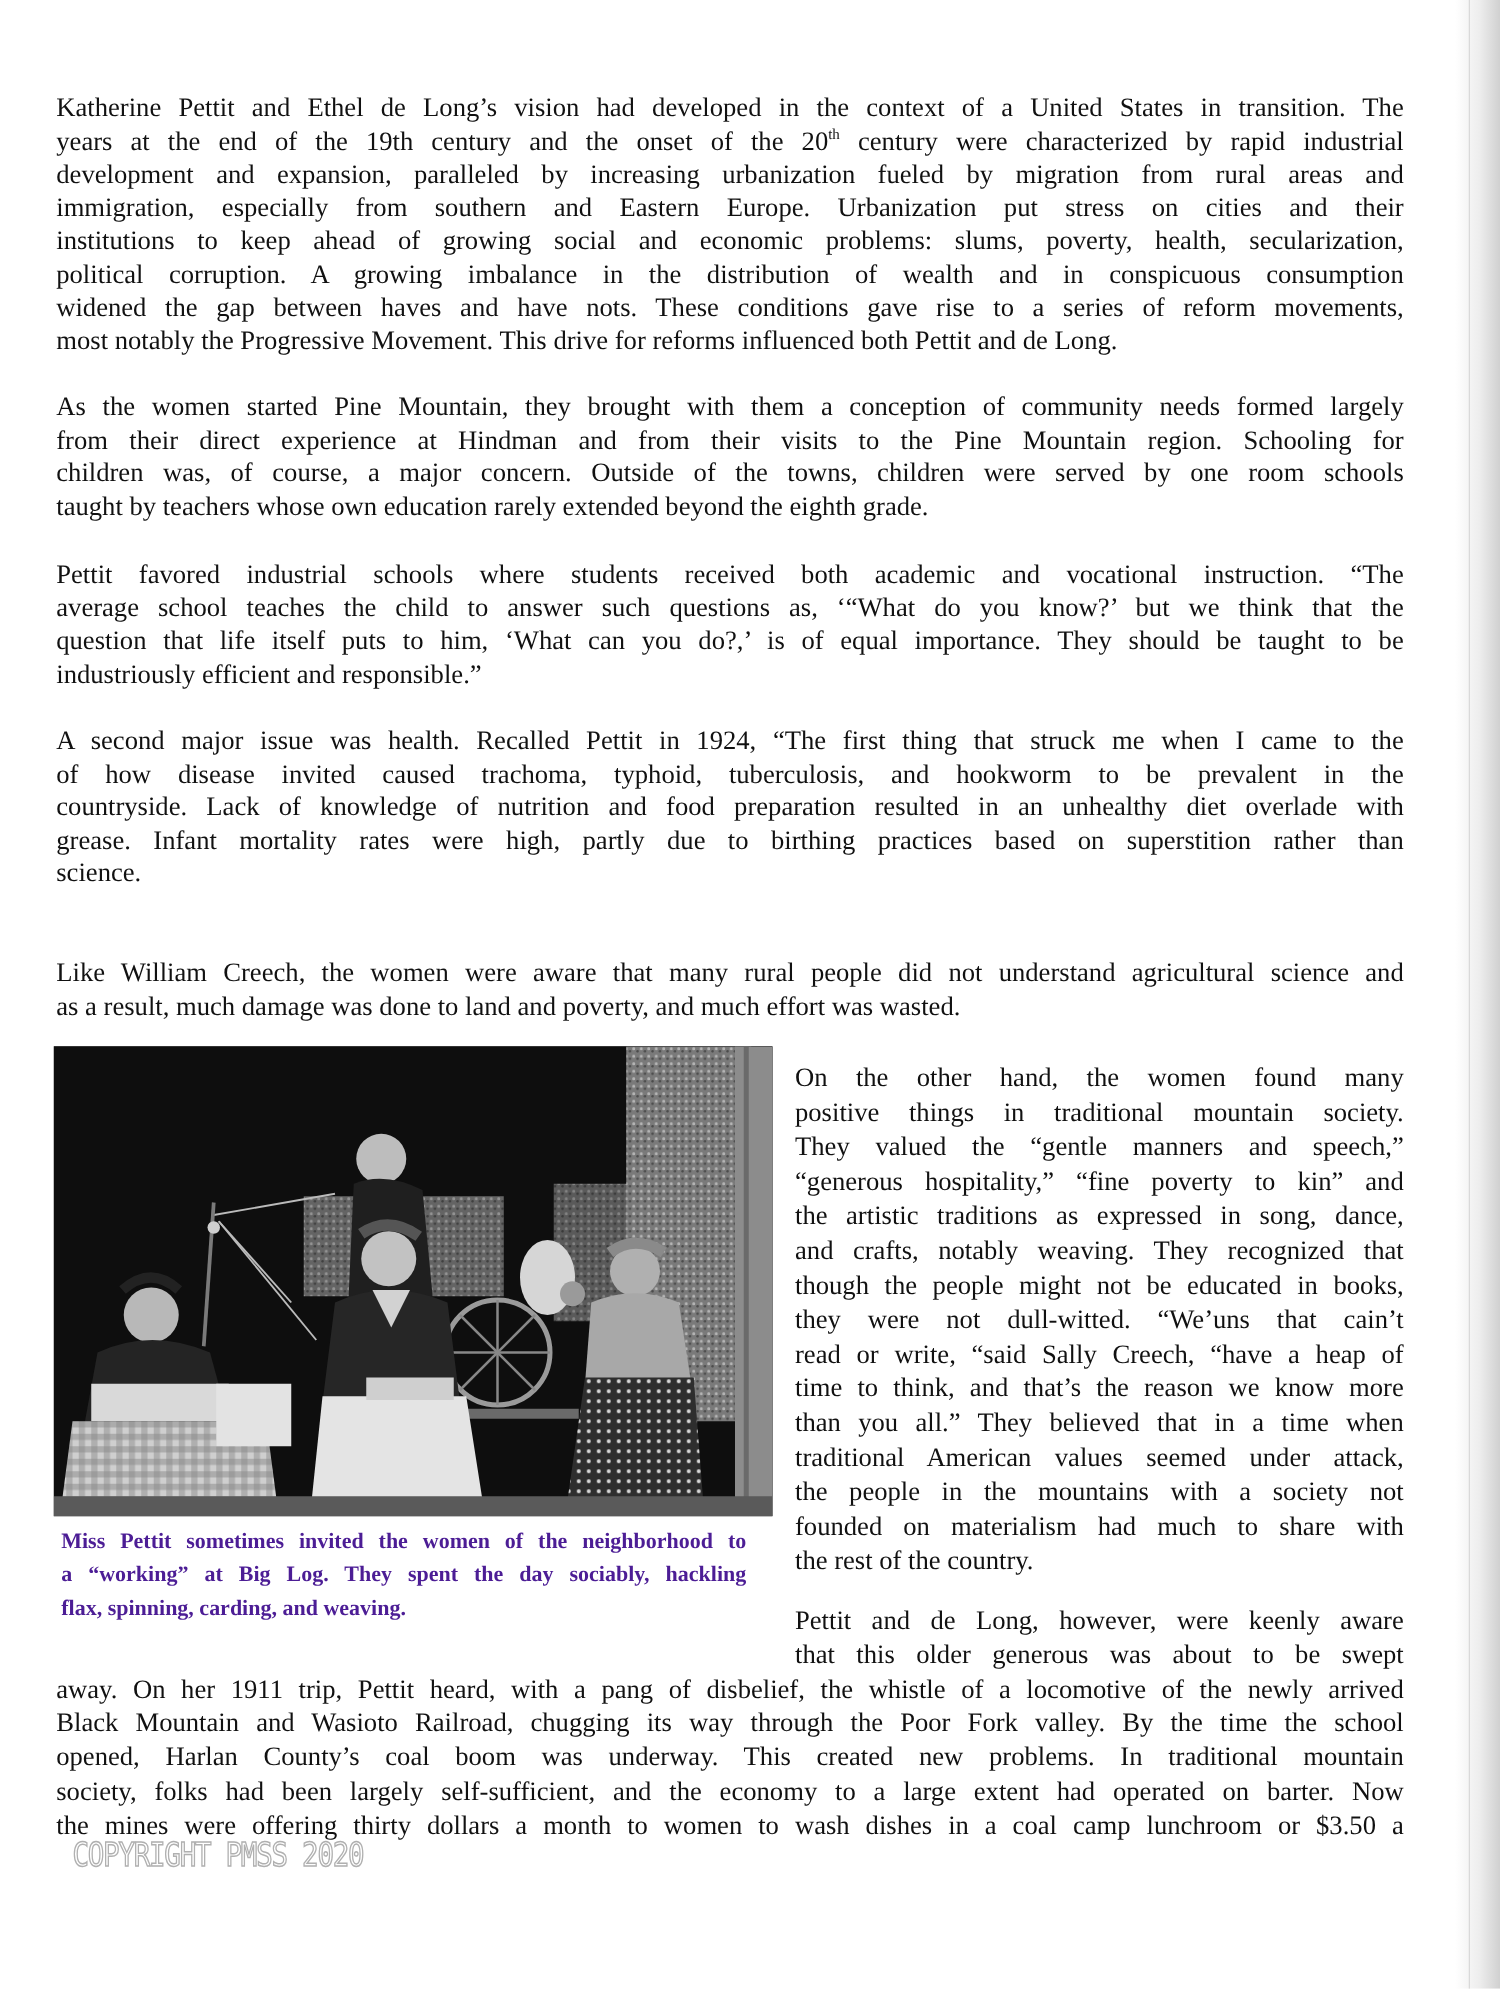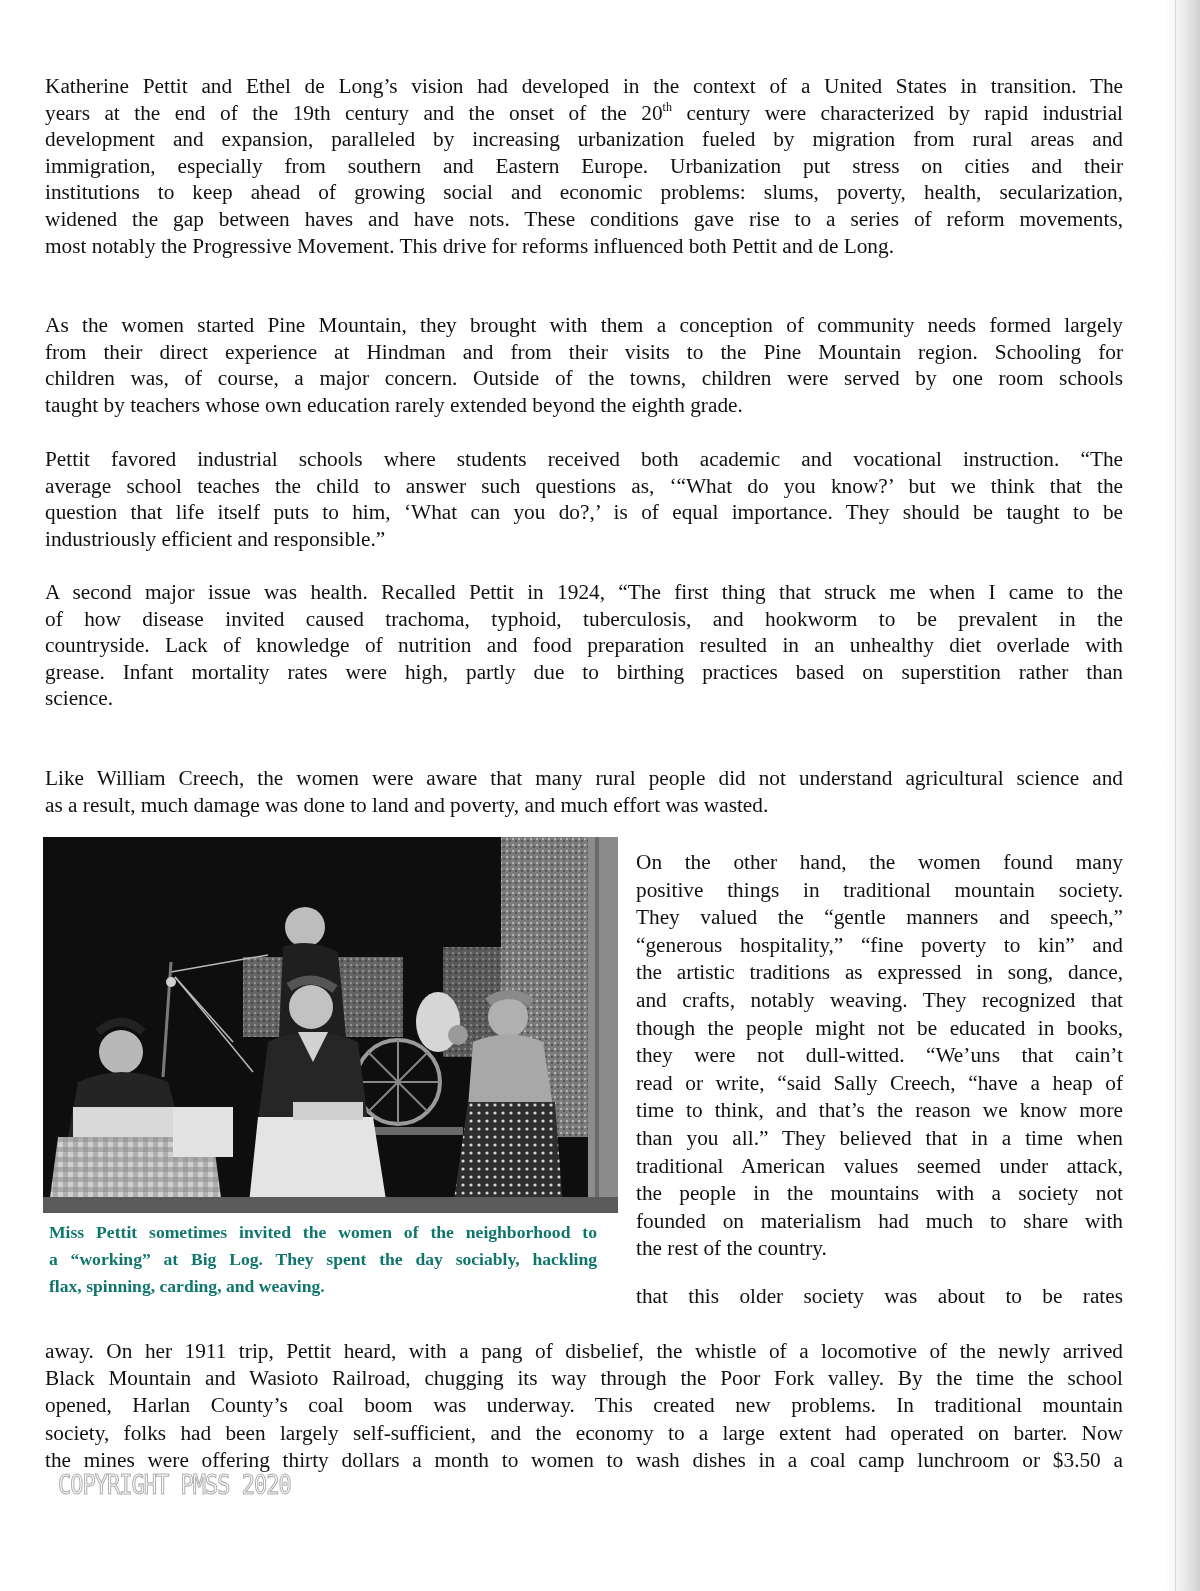--- a/index.html
+++ b/index.html
@@ -26,21 +26,21 @@
   .line.last { text-align-last: left; }
   .col-right { position: absolute; left: 636px; width: 487px; font-size: 21.3px; line-height: 27.6px; }
   .col-right .line { height: 27.6px; }
   .photo {
     position: absolute; left: 43px; top: 837px; width: 575px; height: 376px;
     background: #1a1a1a; overflow: hidden;
   }
   .caption {
     position: absolute; left: 49px; top: 1219px; width: 548px;
     font-family: "Liberation Serif", "DejaVu Serif", serif; font-weight: bold;
-    font-size: 17.6px; line-height: 27px; color: #0f766e;
+    font-size: 17.6px; line-height: 27px; color: #4c1d95;
   }
   .caption .line { height: 27px; }
   sup { font-size: 12px; line-height: 0; vertical-align: 9px; }
   .watermark {
     position: absolute; left: 58px; top: 1470px;
     font-family: "DejaVu Sans Mono", "Liberation Mono", monospace;
     font-size: 22px; letter-spacing: -1px;
     color: transparent; -webkit-text-stroke: 1px #b0b0b0;
     transform: scaleY(1.2); transform-origin: left top;
   }
@@ -55,20 +55,21 @@
 <div class="page">
   <div class="edge-shadow"></div>
   <div class="edge-line"></div>
 
   <div class="para" style="top:73px;">
     <span class="line">Katherine Pettit and Ethel de Long’s vision had developed in the context of a United States in transition. The</span>
     <span class="line"><span>years at the end of the 19th century and the onset of the 20</span><sup>th</sup><span> century were characterized by rapid industrial</span></span>
     <span class="line">development and expansion, paralleled by increasing urbanization fueled by migration from rural areas and</span>
     <span class="line">immigration, especially from southern and Eastern Europe.  Urbanization put stress on cities and their</span>
     <span class="line">institutions to keep ahead of growing social and economic problems: slums, poverty, health, secularization,</span>
+    <span class="line">political corruption. A growing imbalance in the distribution of wealth and in conspicuous consumption</span>
     <span class="line">widened the gap between haves and have nots. These conditions gave rise to a series of reform movements,</span>
     <span class="line last">most notably the Progressive Movement. This drive for reforms influenced both Pettit and de Long.</span>
   </div>
 
   <div class="para" style="top:312px;">
     <span class="line">As the women started Pine Mountain, they brought with them a conception of community needs formed largely</span>
     <span class="line">from their direct experience at Hindman and from their visits to the Pine Mountain region.  Schooling for</span>
     <span class="line">children was, of course, a major concern.  Outside of the towns, children were served by one room schools</span>
     <span class="line last">taught by teachers whose own education rarely extended beyond the eighth grade.</span>
   </div>
@@ -180,21 +181,22 @@
     <span class="line">read or write, “said Sally Creech, “have a heap of</span>
     <span class="line">time to think, and that’s the reason we know more</span>
     <span class="line">than you all.”  They believed that in a time when</span>
     <span class="line">traditional American values seemed under attack,</span>
     <span class="line">the people in the mountains with a society not</span>
     <span class="line">founded on materialism had much to share with</span>
     <span class="line last">the rest of the country.</span>
   </div>
 
   <div class="indent-block" style="top:1283px;">
-    <span class="line">that this older society was about to be rates</span>
+    <span class="line">Pettit and de Long, however, were keenly aware</span>
+    <span class="line">that this older generous was about to be swept</span>
   </div>
 
   <div class="tail" style="top:1338px;">
     <span class="line">away.  On her 1911 trip, Pettit heard, with a pang of disbelief, the whistle of a locomotive of the newly arrived</span>
     <span class="line">Black Mountain and Wasioto Railroad, chugging its way through the Poor Fork valley. By the time the school</span>
     <span class="line">opened, Harlan County’s coal boom was underway. This created new problems.  In traditional mountain</span>
     <span class="line">society, folks had been largely self-sufficient, and the economy to a large extent had operated on barter.  Now</span>
     <span class="line">the mines  were offering thirty dollars a month to women  to wash dishes in  a coal camp lunchroom or  $3.50  a</span>
   </div>
 

